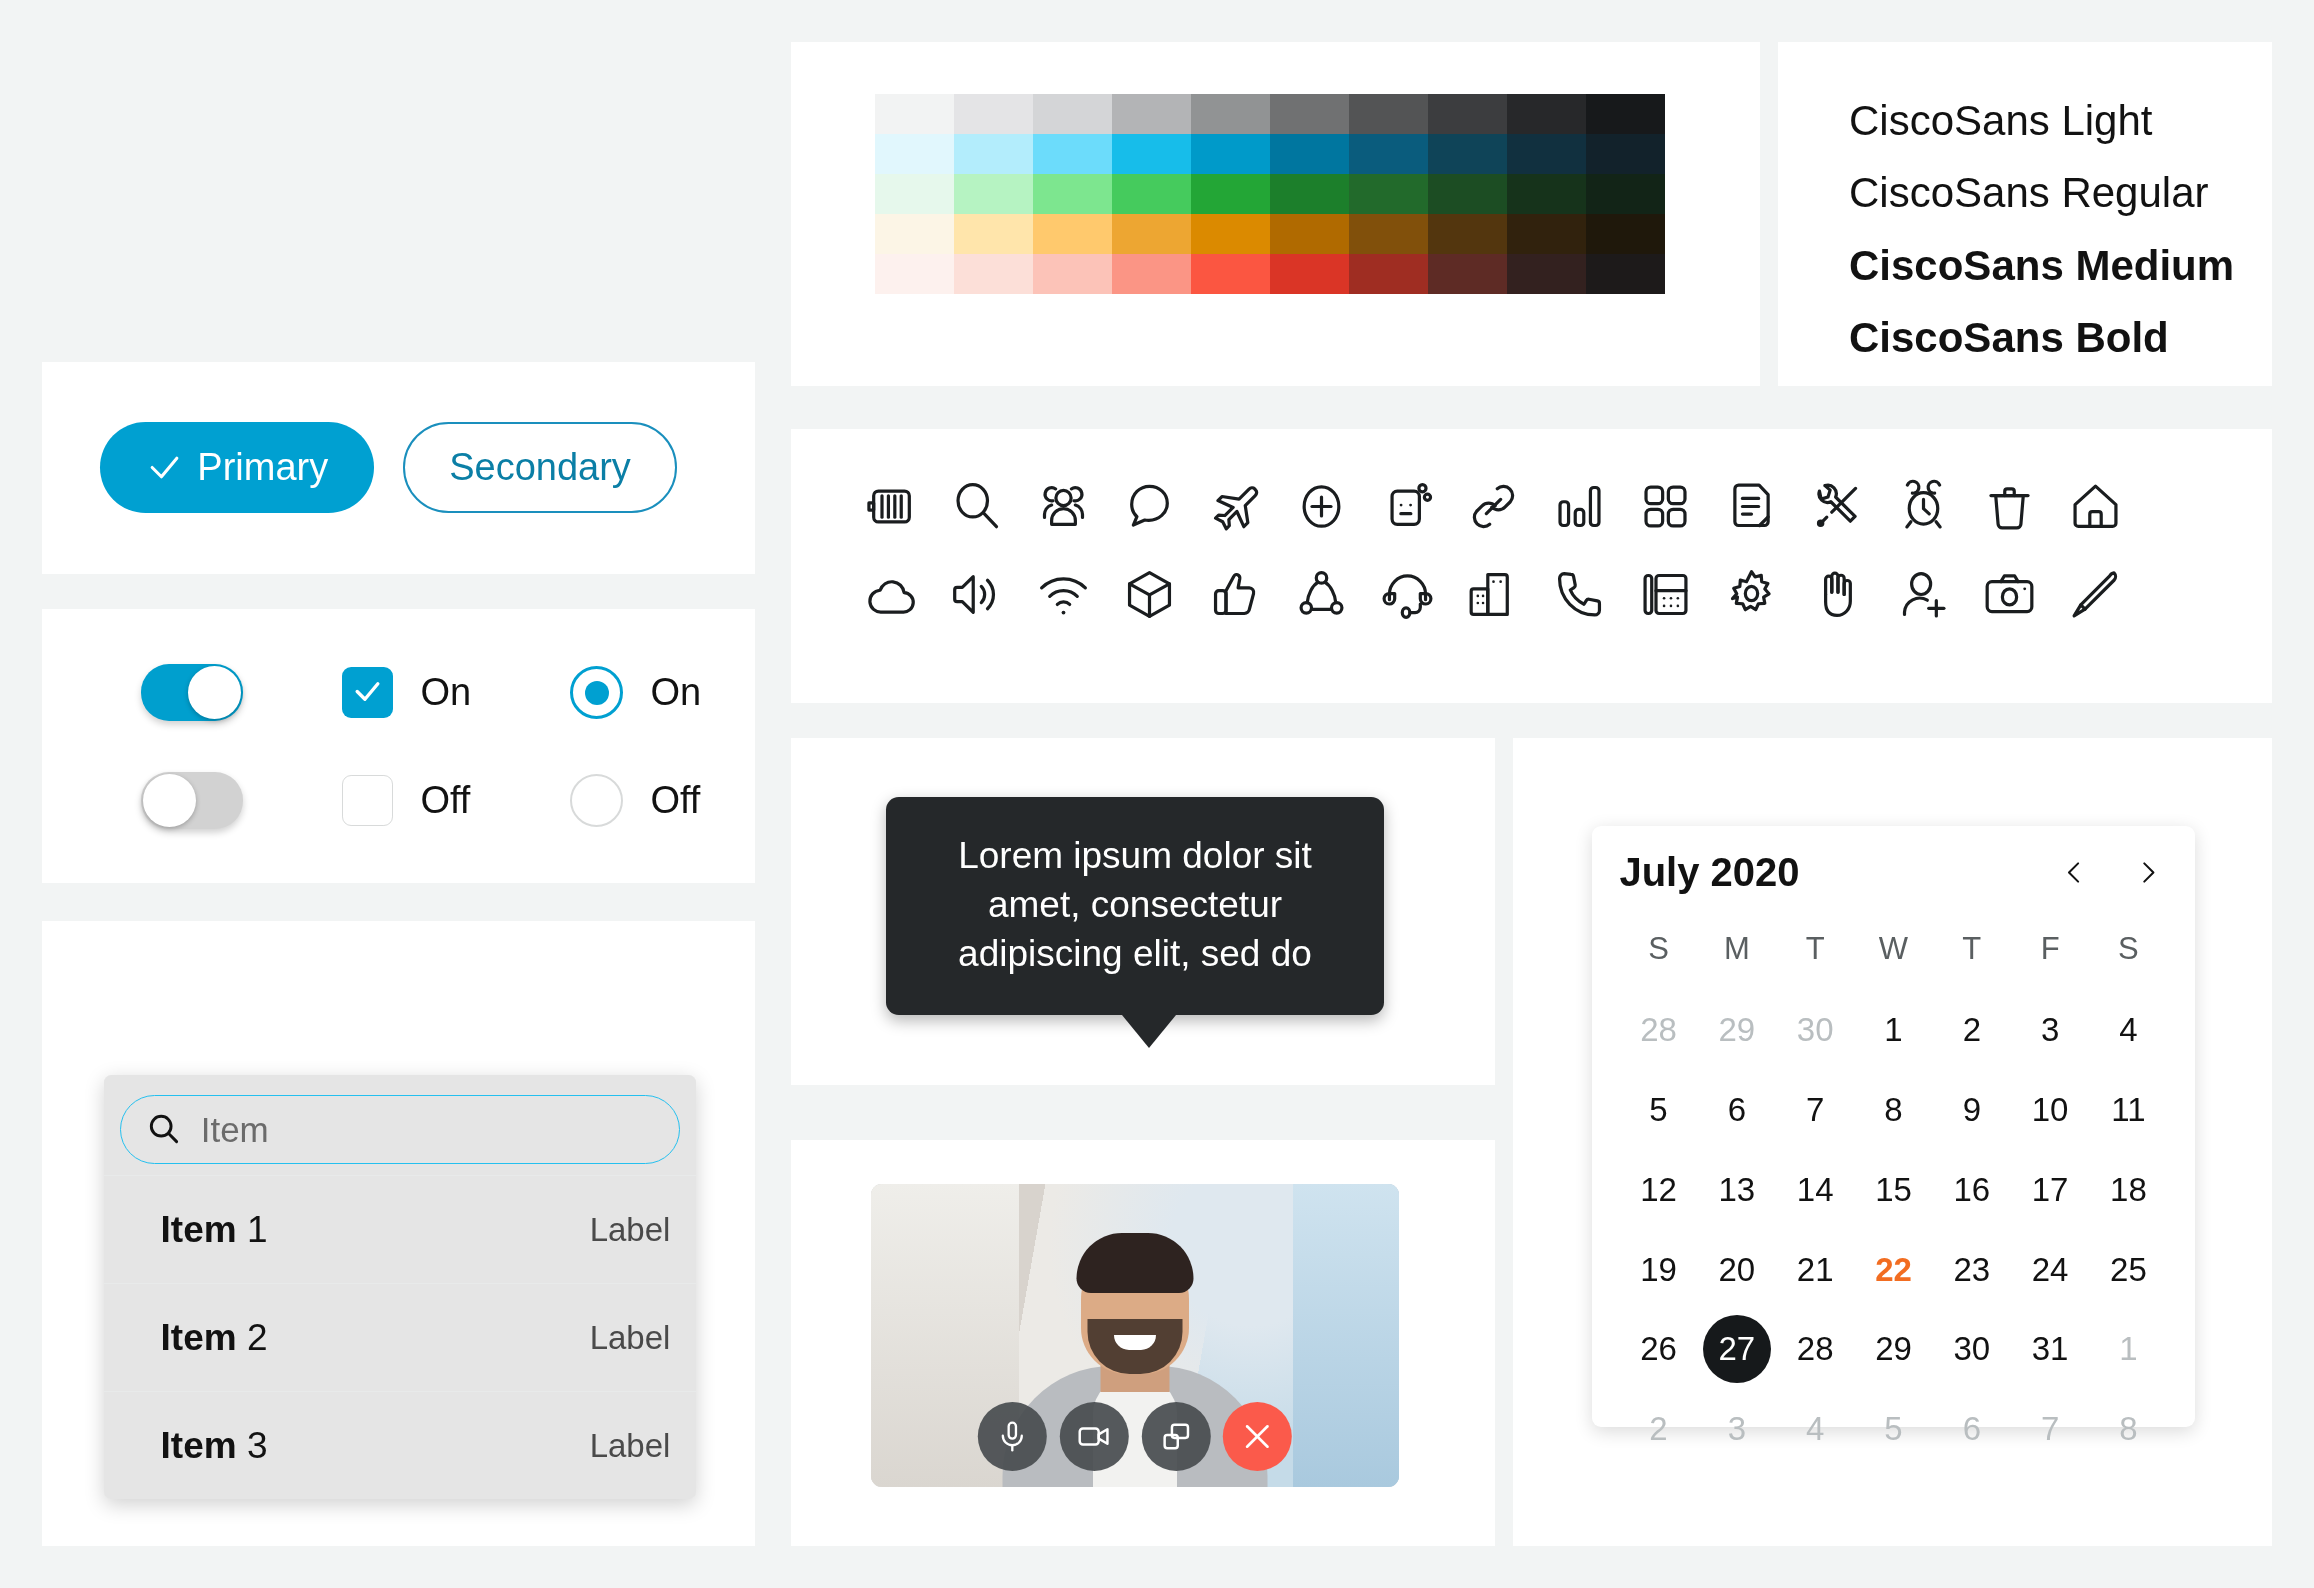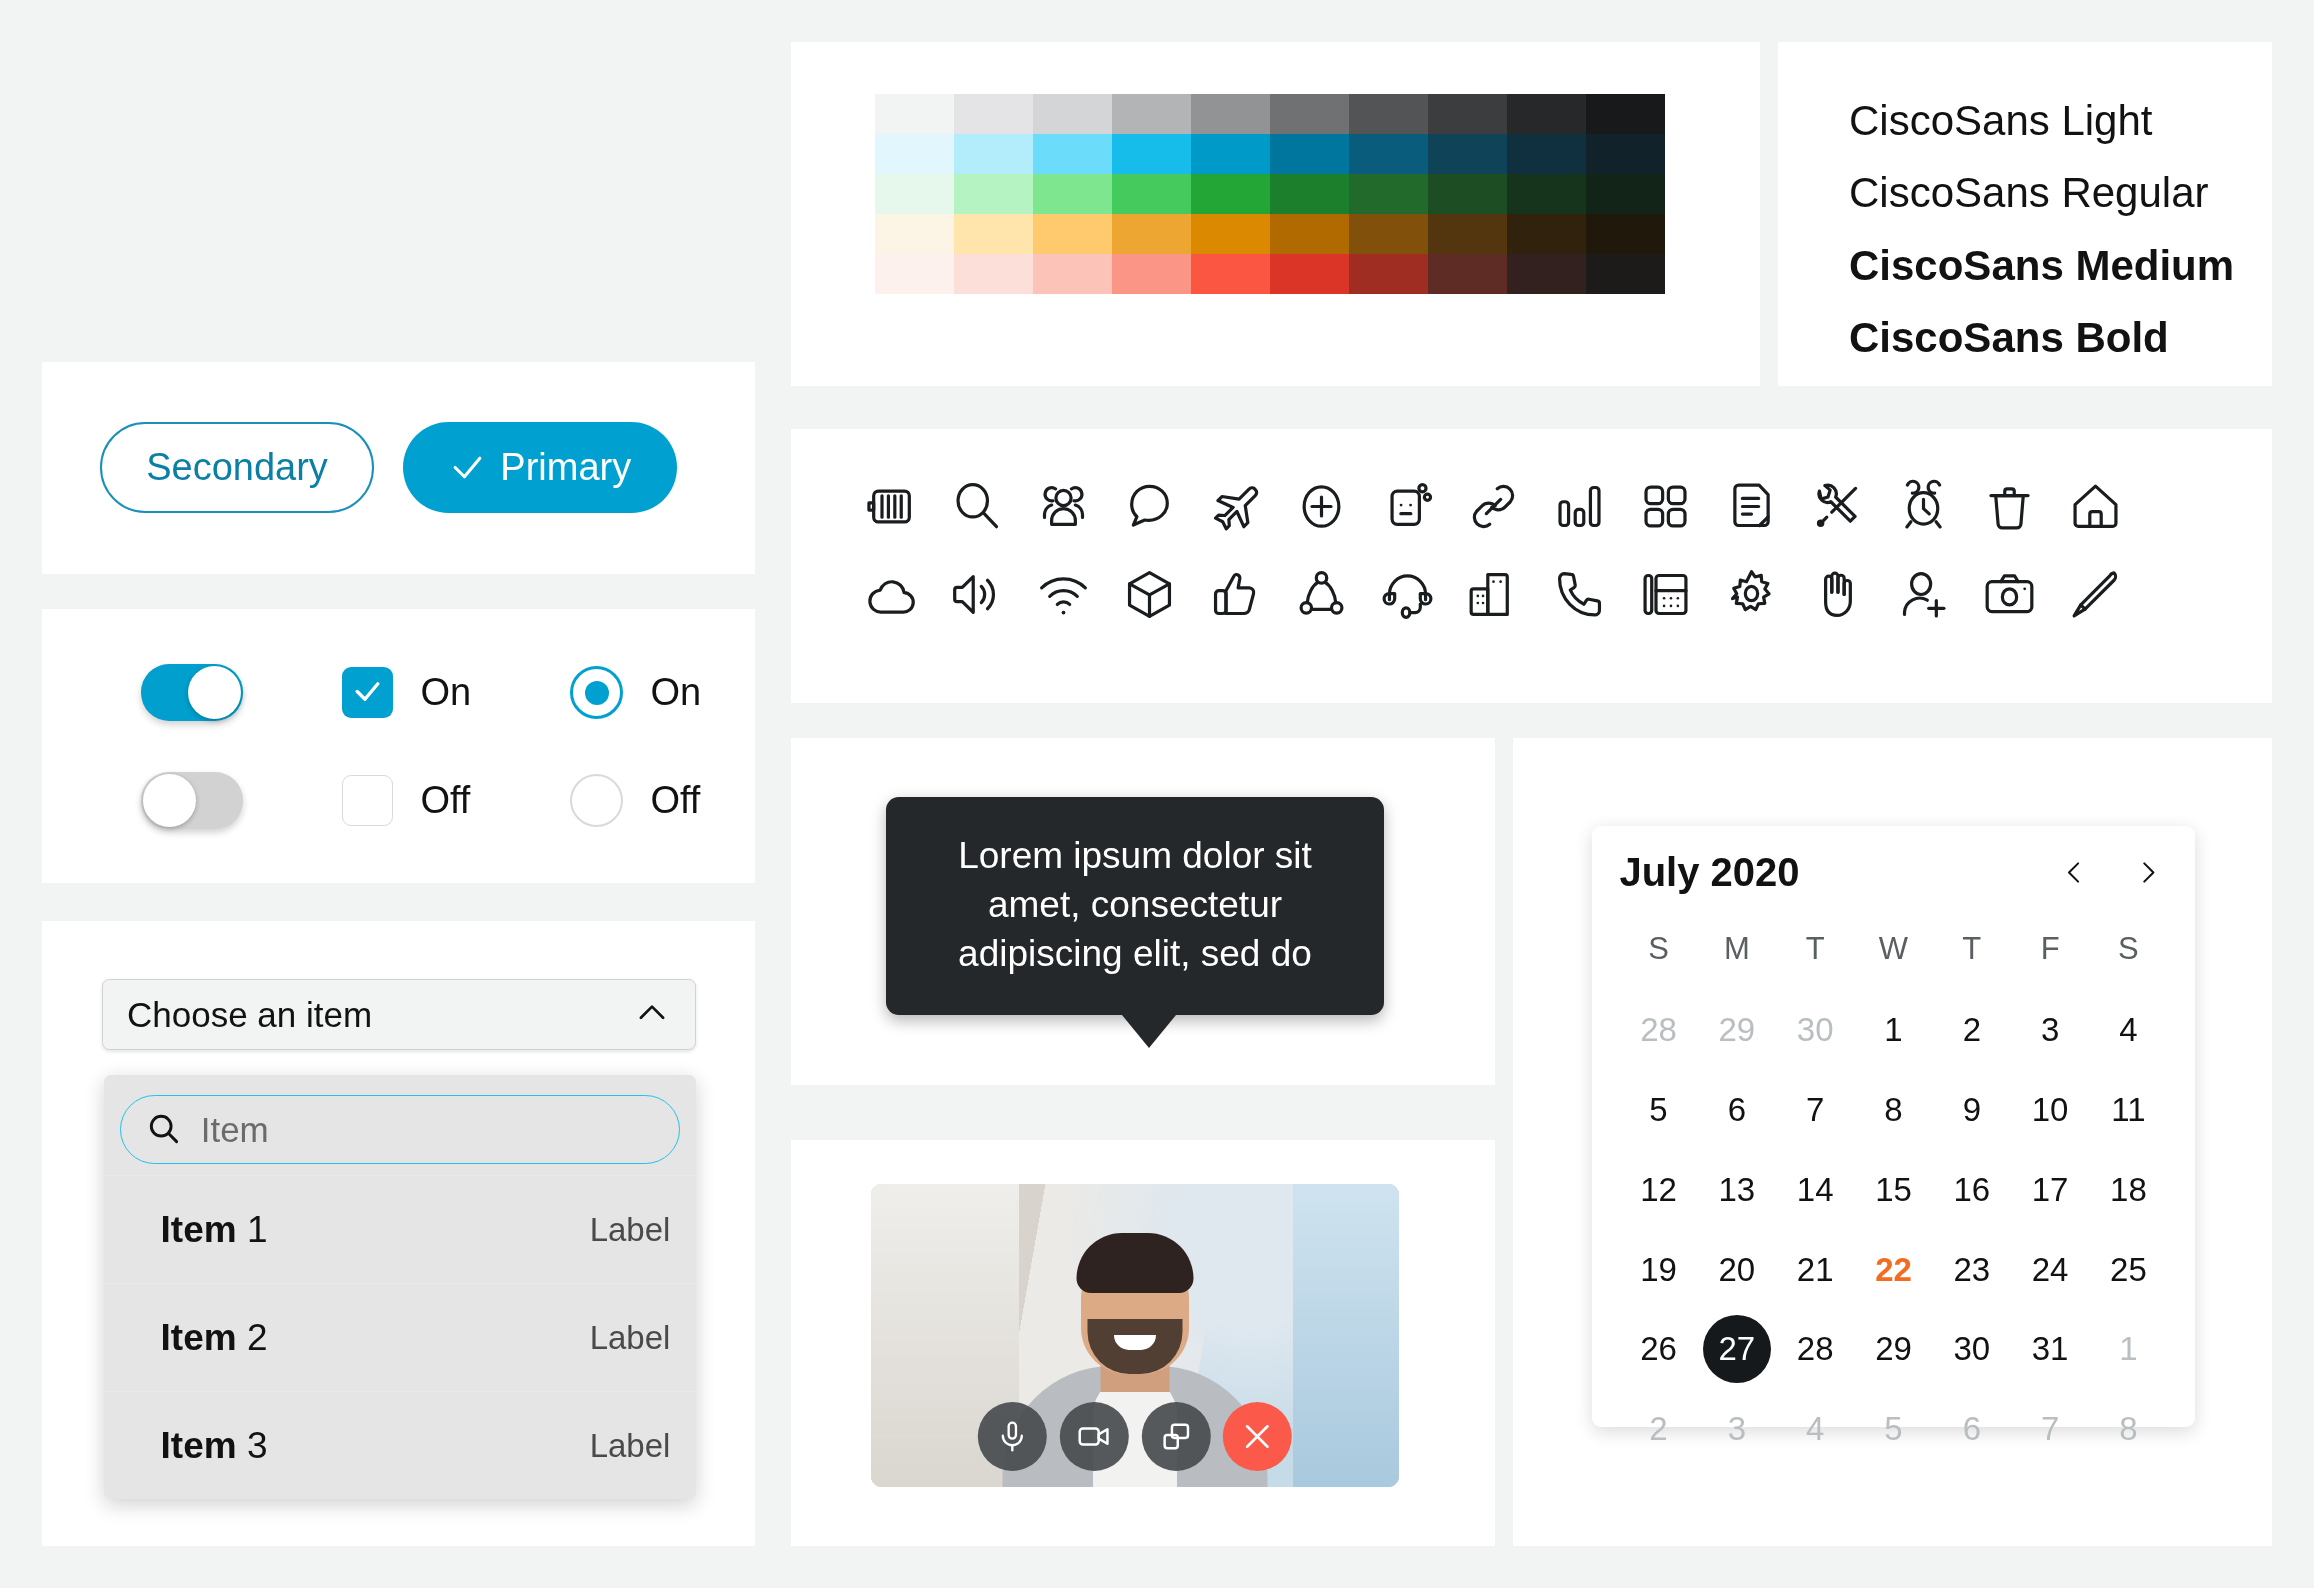--- a/index.html
+++ b/index.html
@@ -174,31 +174,31 @@
                         display: flex; align-items: center; justify-content: center; }
 </style>
 </head>
 <body>
 
 <div class="stage">
 
 
   <div class="card" id="buttons-card">
     <div class="btn-row">
-      <div class="btn btn-secondary">
-        <span>Secondary</span>
-      </div>
       <div class="btn btn-primary">
         <span>
           <svg class="chk-svg" width="37" height="37" viewBox="0 0 24 24" fill="none" stroke="#ffffff" stroke-width="2" stroke-linecap="round" stroke-linejoin="round">
             <polyline points="4,12 10,18 20,6"></polyline>
           </svg>
         </span>
         <span>Primary</span>
       </div>
+      <div class="btn btn-secondary">
+        <span>Secondary</span>
+      </div>
     </div>
   </div>
 
   <div class="card" id="toggles-card">
     <div class="toggles-grid">
 
       <div class="ctl-cell">
         <div class="switch on">
             <div class="knob"></div>
           </div>
@@ -231,28 +231,20 @@
       </div>
       <div class="ctl-cell">
         <div class="radio off"></div>
         <span class="ctl-label">Off</span>
       </div>
 
     </div>
   </div>
 
   <div class="card" id="dropdown-card">
-    <div class="select-box">
-      <span class="select-label">Choose an item</span>
-      <span>
-        <svg width="38" height="38" viewBox="0 0 24 24" fill="none" stroke="#121212" stroke-width="1.7" stroke-linecap="round" stroke-linejoin="round">
-            <polyline points="5,15 12,8 19,15"></polyline>
-          </svg>
-      </span>
-    </div>
     <div class="menu-panel">
       <div class="search-field">
         <span>
           <svg width="37" height="37" viewBox="0 0 24 24" fill="none" stroke="#121212" stroke-width="1.9" stroke-linecap="round">
               <circle cx="10.5" cy="10.5" r="6.4"></circle>
               <line x1="15.3" y1="15.3" x2="20.5" y2="20.5"></line>
             </svg>
         </span>
         <span class="search-placeholder">Item</span>
       </div>

